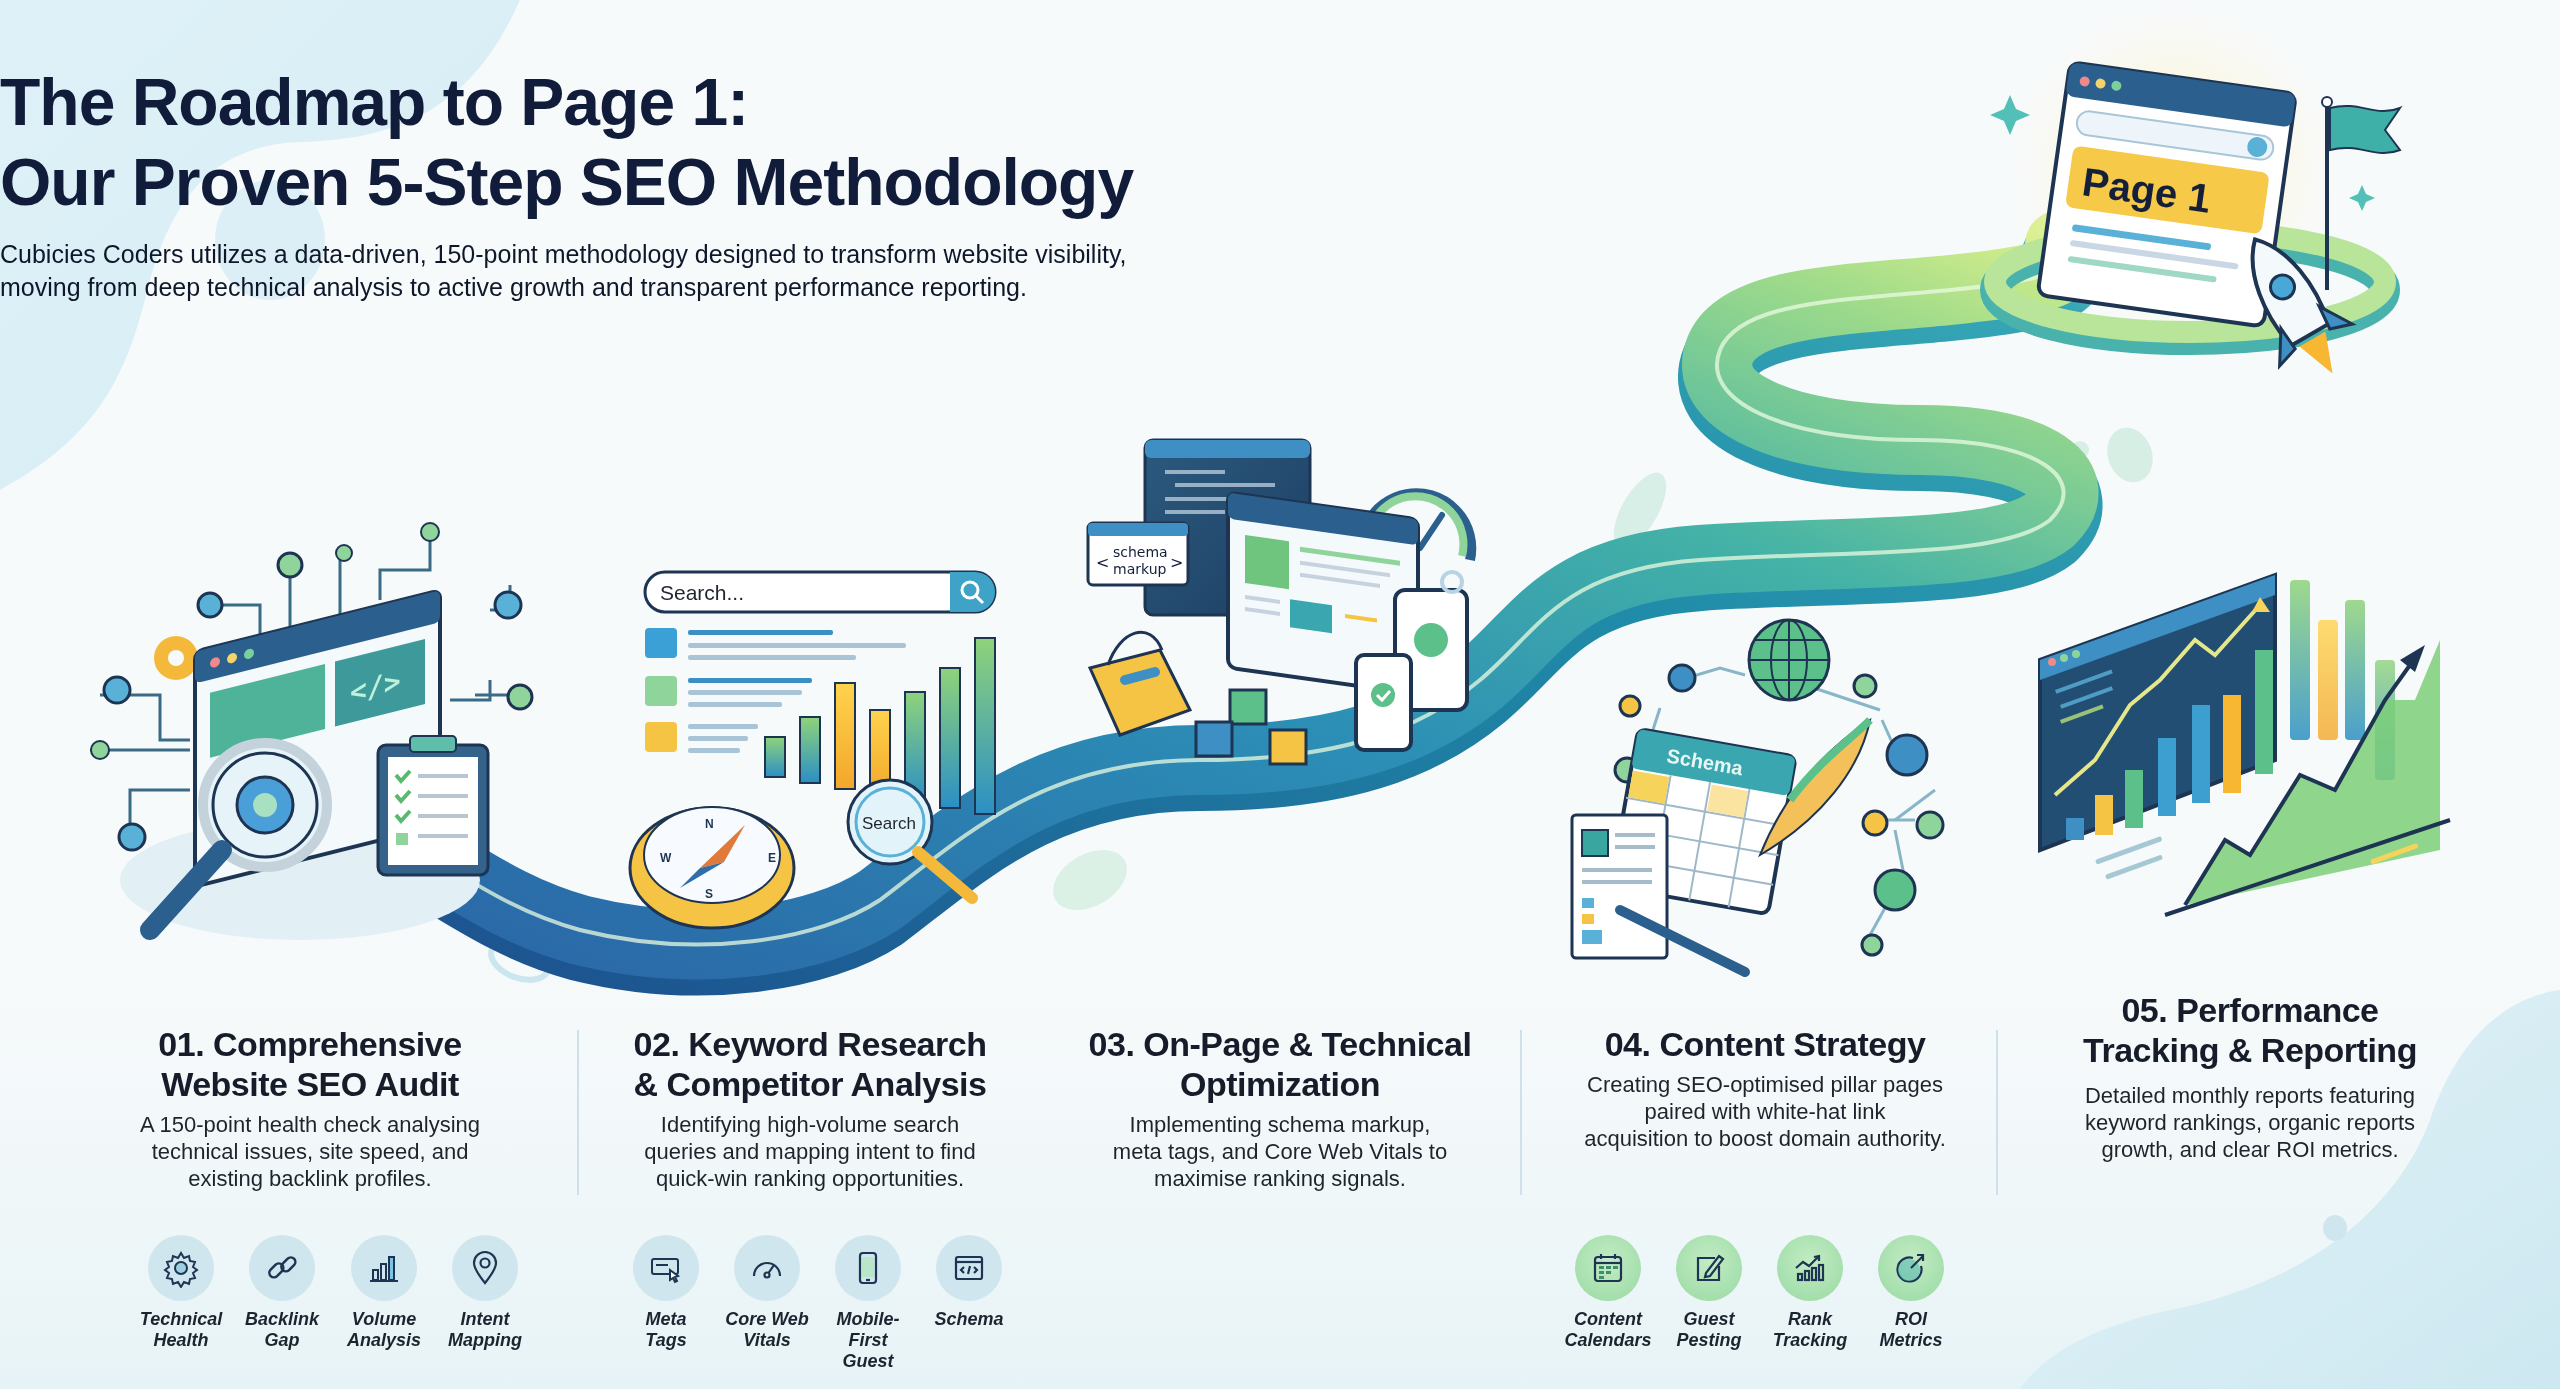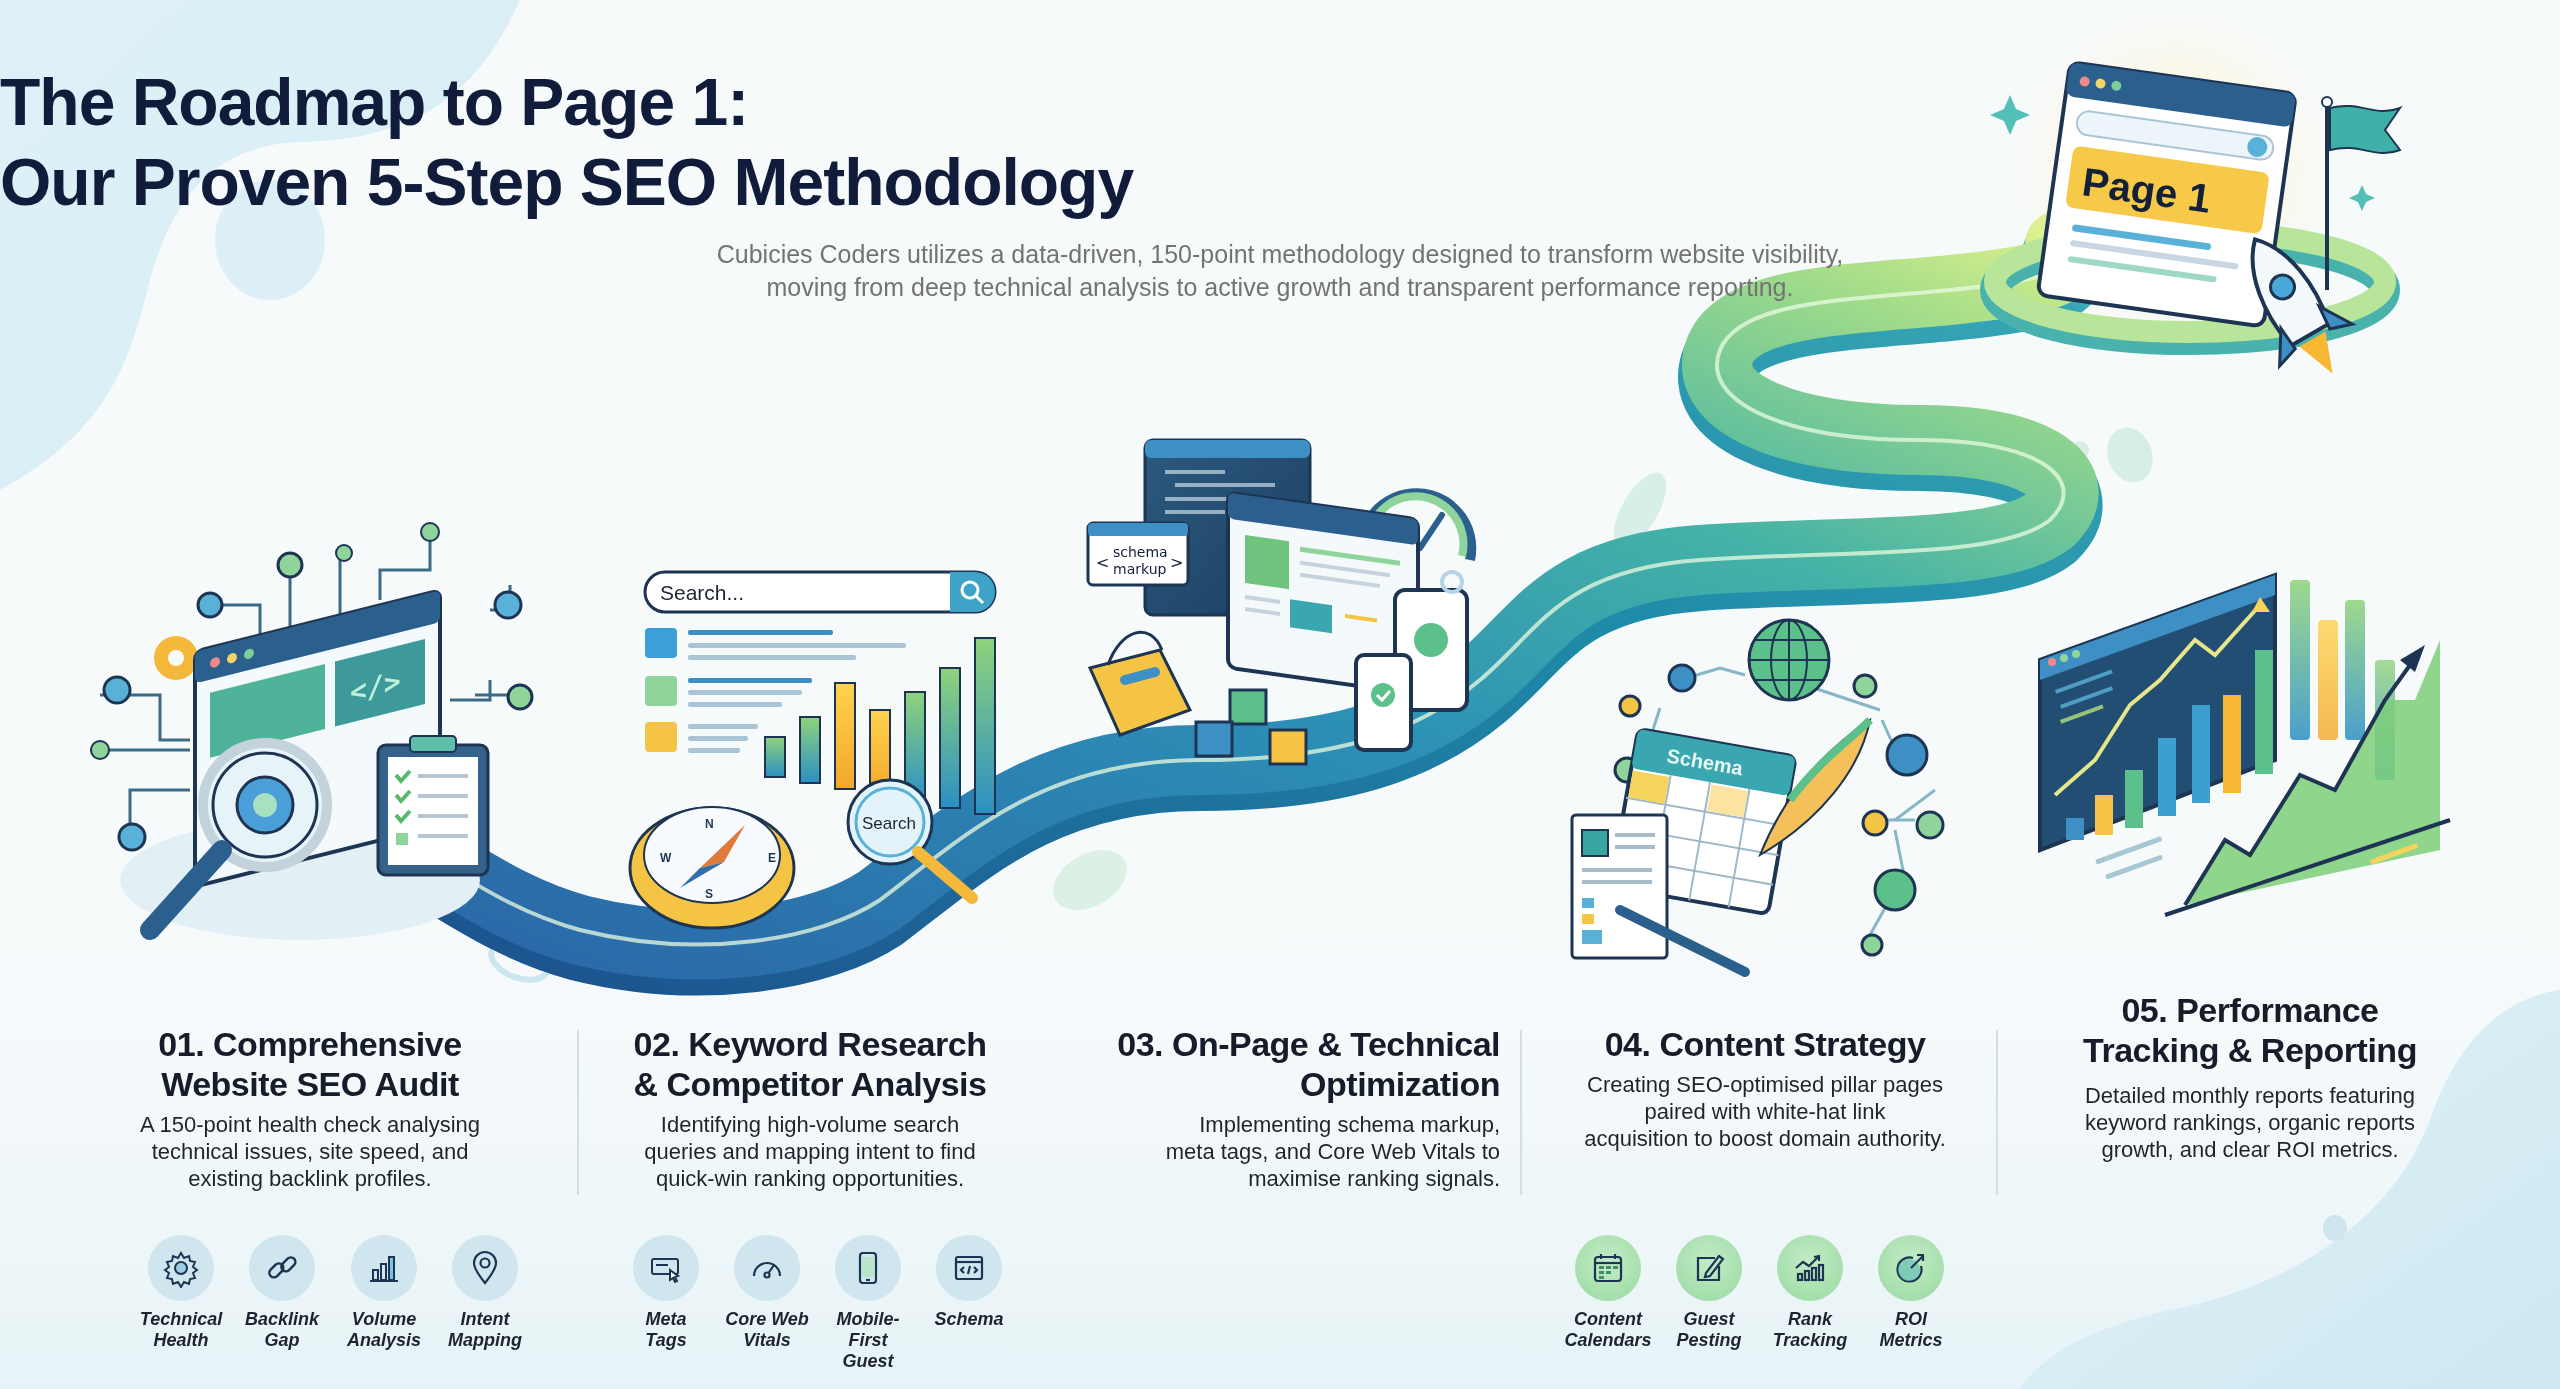--- a/index.html
+++ b/index.html
@@ -11,21 +11,21 @@
     color: #14203a;
   }
   .bg-layer { position: absolute; inset: 0; pointer-events: none; }
   .title {
     position: absolute; left: 0; width: 2560px; top: 62px;
     text-align: left; font-weight: 700; font-size: 66px; line-height: 80px;
     color: #101c3a; letter-spacing: -1px;
   }
   .subtitle {
     position: absolute; left: 0; width: 2560px; top: 238px;
-    text-align: center; font-size: 25px; line-height: 33px; color: #737373;
+    text-align: left; font-size: 25px; line-height: 33px; color: #0f172a;
   }
   .scene { position: absolute; inset: 0; }
   .steps {
     position: absolute; left: 0; top: 0; width: 2560px; height: 1389px;
   }
   .step {
     position: absolute; text-align: center;
   }
   .step h2 {
     font-size: 34px; line-height: 40px; font-weight: 700; color: #171c2a;
@@ -428,21 +428,21 @@
       <div>02. Keyword Research</div>
       <div>&amp; Competitor Analysis</div>
     </h2>
     <p>
       <span style="display:block">Identifying high-volume search</span>
       <span style="display:block">queries and mapping intent to find</span>
       <span style="display:block">quick-win ranking opportunities.</span>
     </p>
   </div>
 
-  <div class="step" style="left:1060px; width:440px; top:1024px;text-align:right;">
+  <div class="step" style="left:1060px; width:440px; top:1024px;">
     <h2>
       <div>03. On-Page &amp; Technical</div>
       <div>Optimization</div>
     </h2>
     <p>
       <span style="display:block">Implementing schema markup,</span>
       <span style="display:block">meta tags, and Core Web Vitals to</span>
       <span style="display:block">maximise ranking signals.</span>
     </p>
   </div>

